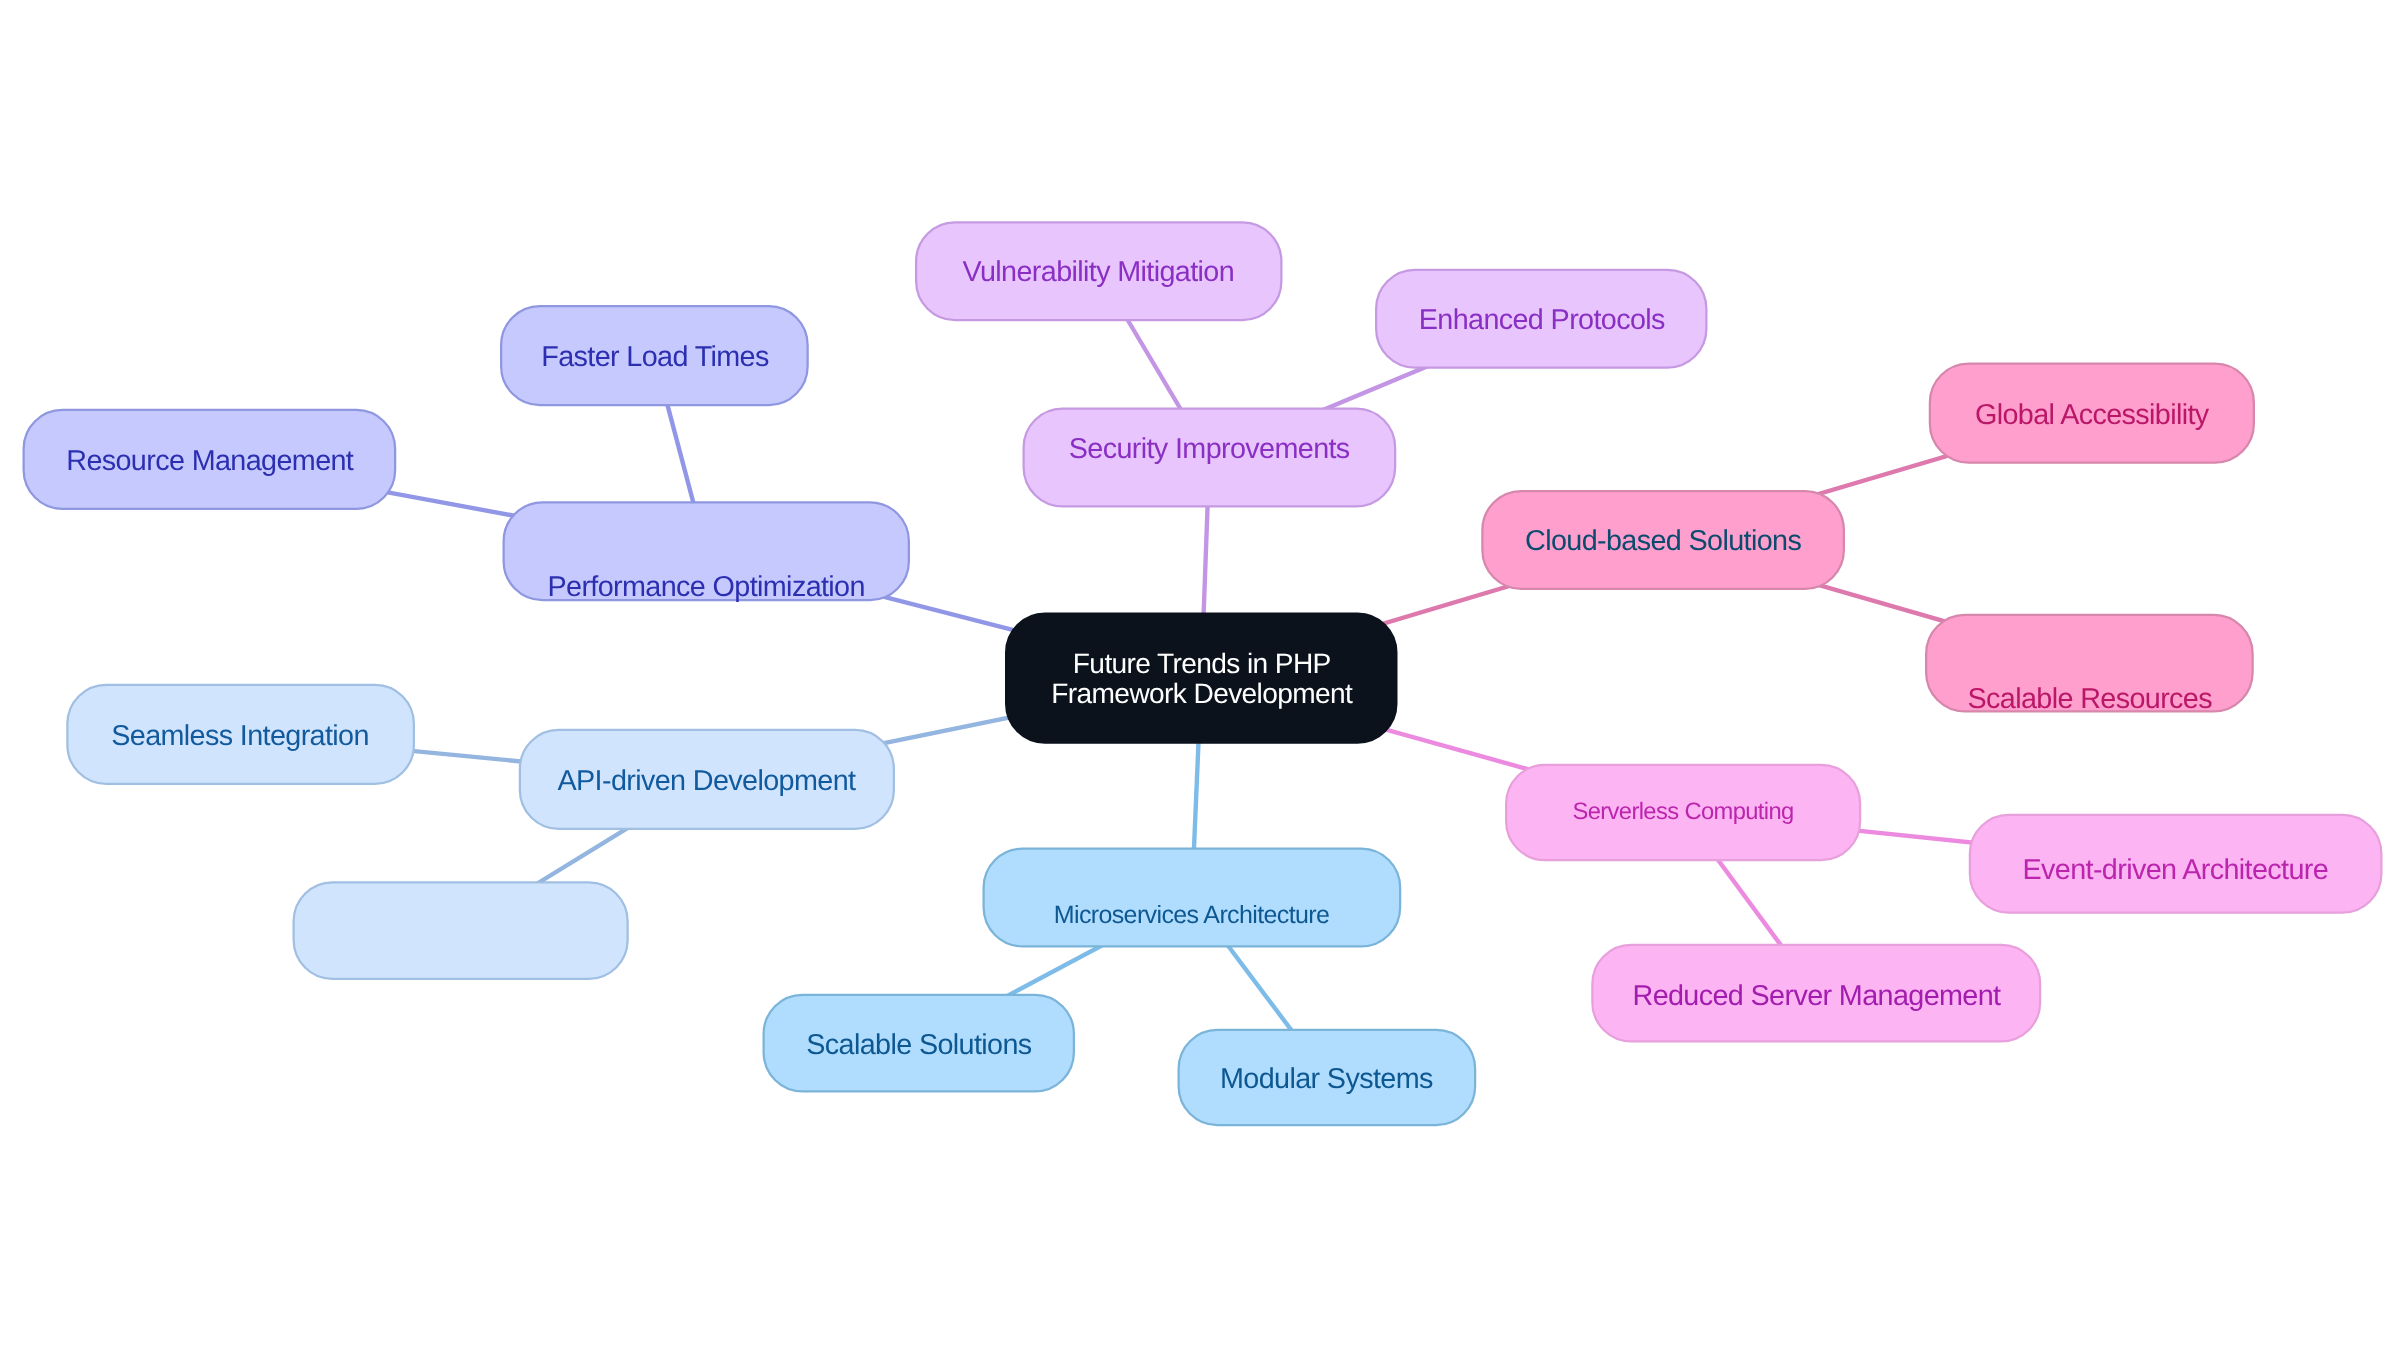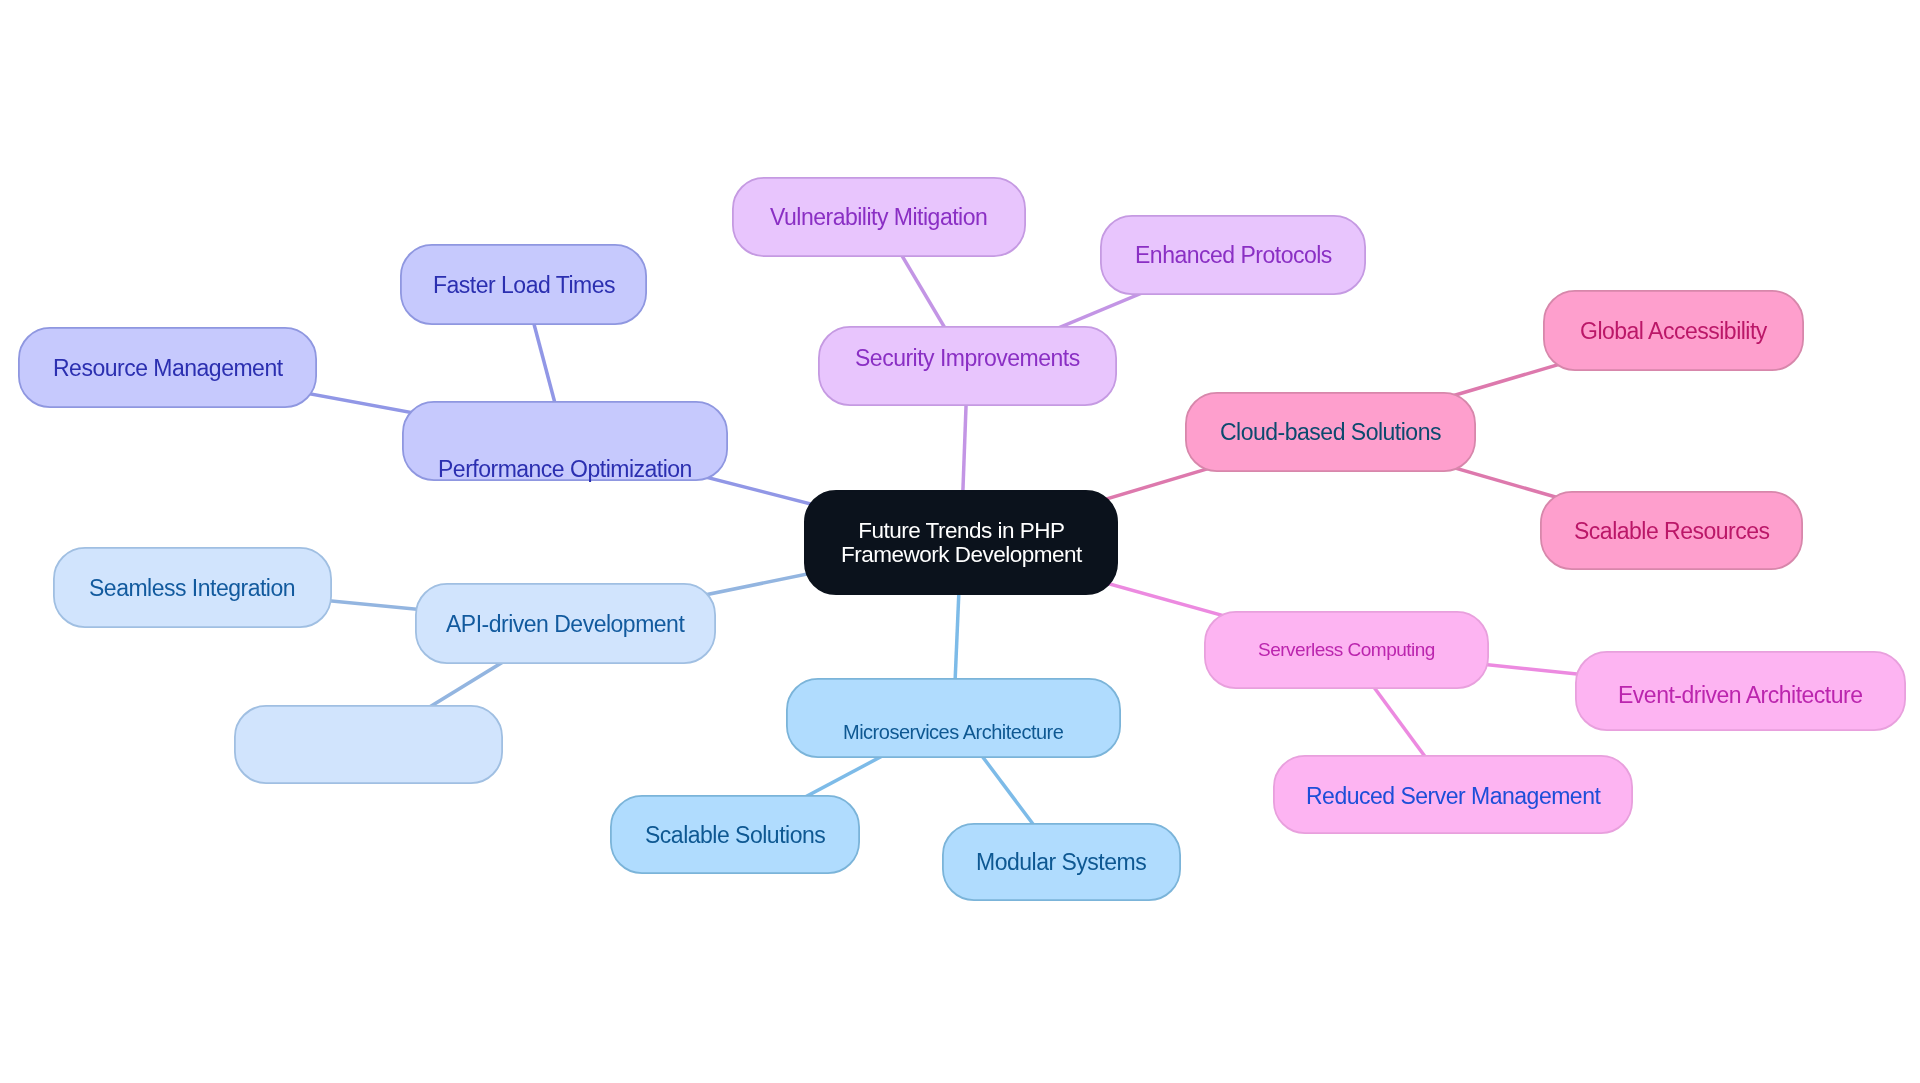--- a/index.html
+++ b/index.html
@@ -81,30 +81,30 @@
     </div>
     <div class="node" style="left: 1100px; top: 215px; width: 266px; height: 80px; color: rgb(138, 47, 196); font-size: 23px;">
       <span>Enhanced Protocols</span>
     </div>
     <div class="node" style="left: 1185px; top: 392px; width: 291px; height: 80px; color: #0c4a6e; font-size: 23px;">
       <span>Cloud-based Solutions</span>
     </div>
     <div class="node" style="left: 1543px; top: 290px; width: 261px; height: 81px; color: rgb(187, 23, 104); font-size: 23px;">
       <span>Global Accessibility</span>
     </div>
-    <div class="node" style="left: 1540px; top: 491px; width: 263px; height: 79px; color: rgb(187, 23, 104); font-size: 23px;">
+    <div class="node" style="left: 1540px; top: 491px; width: 263px; height: 79px; color: rgb(187, 23, 104); font-size: 23px; align-items: flex-end;">
       <span>Scalable Resources</span>
     </div>
     <div class="node" style="left: 1204px; top: 611px; width: 285px; height: 78px; color: rgb(187, 37, 174); font-size: 19px;">
       <span>Serverless Computing</span>
     </div>
     <div class="node" style="left: 1575px; top: 651px; width: 331px; height: 88px; color: rgb(187, 37, 174); font-size: 23px; text-align: right;">
       <span>Event-driven Architecture</span>
     </div>
-    <div class="node" style="left: 1273px; top: 755px; width: 360px; height: 82px; color: #1d4ed8; font-size: 23px;">
+    <div class="node" style="left: 1273px; top: 755px; width: 360px; height: 82px; color: #a21caf; font-size: 23px;">
       <span>Reduced Server Management</span>
     </div>
     <div class="node" style="left: 415px; top: 583px; width: 301px; height: 81px; color: rgb(18, 90, 158); font-size: 23px;">
       <span>API-driven Development</span>
     </div>
     <div class="node" style="left: 53px; top: 547px; width: 279px; height: 81px; color: rgb(18, 90, 158); font-size: 23px; text-align: right;">
       <span>Seamless Integration</span>
     </div>
     <div class="node" style="left: 786px; top: 692px; width: 335px; height: 80px; color: rgb(14, 88, 146); font-size: 20px;">
       <span>Microservices Architecture</span>

